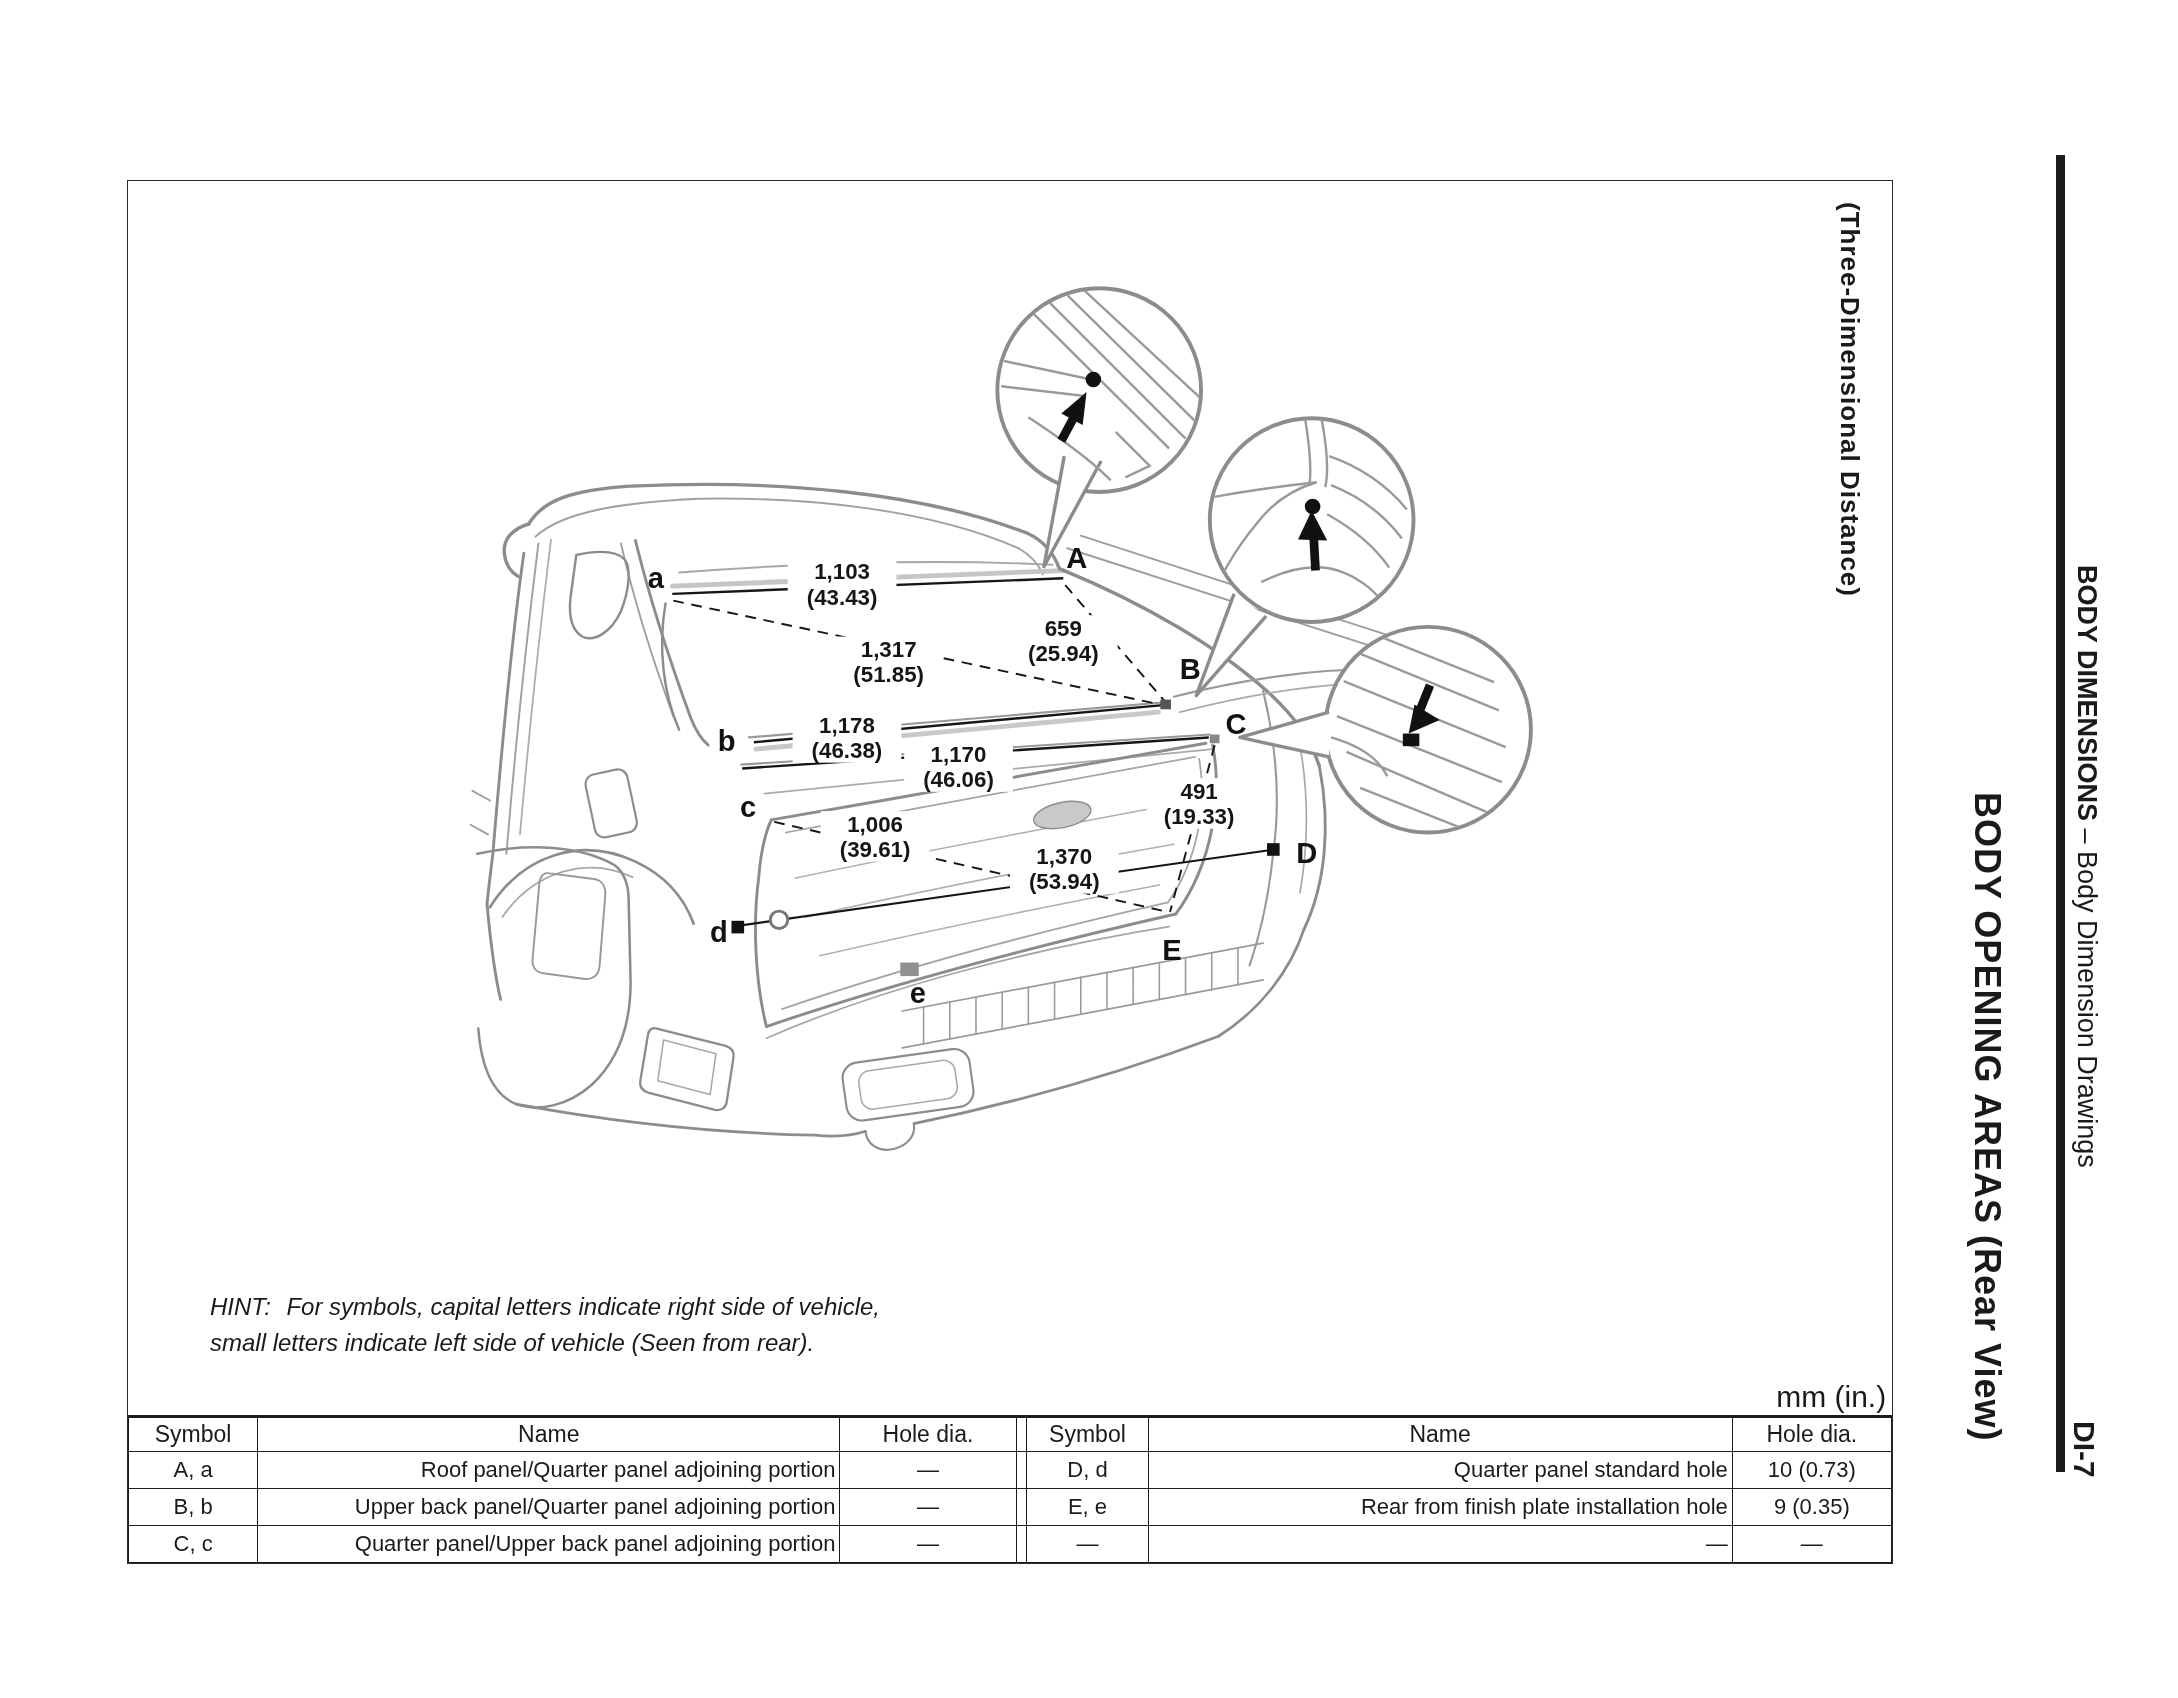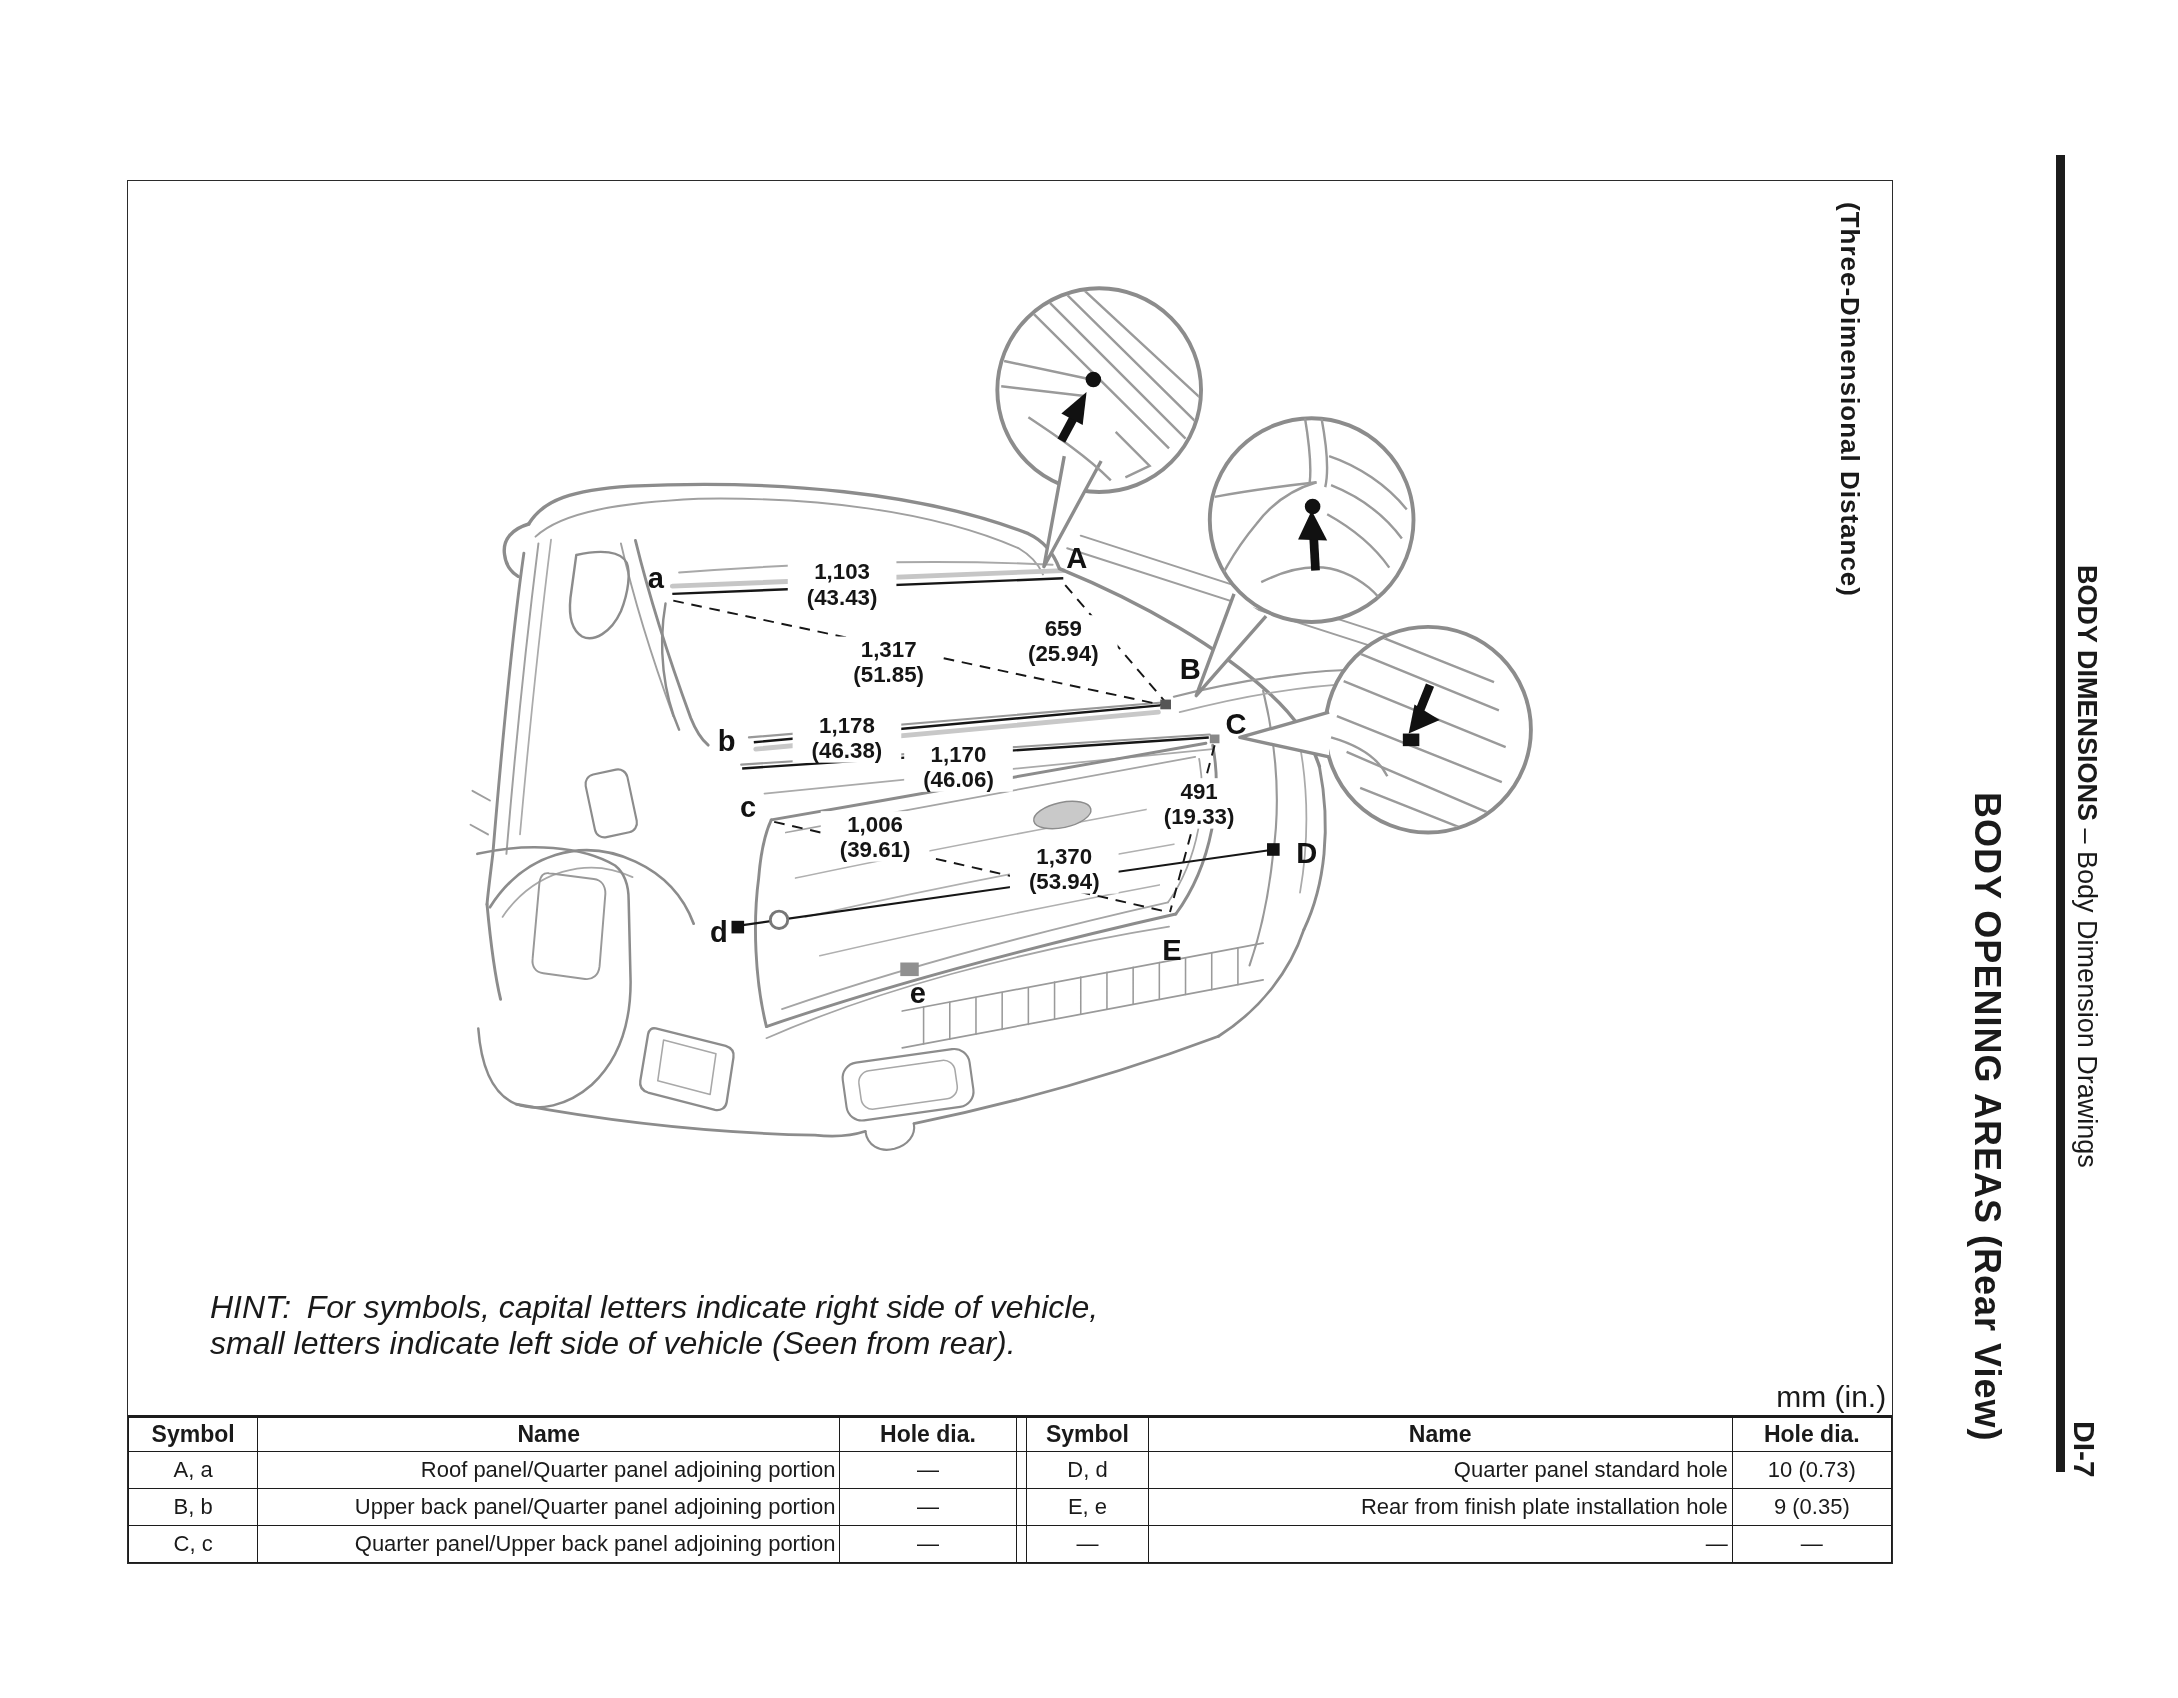--- a/index.html
+++ b/index.html
@@ -14,32 +14,32 @@
        position:absolute;z-index:2;}
   .three-d-note{right:27px;top:21.3px;font-weight:bold;font-size:26px;letter-spacing:1px;
        writing-mode:vertical-rl;text-orientation:mixed;position:absolute;}
   .side-rule{position:absolute;left:2056px;top:155px;width:8.7px;height:1317px;
        background:#1c1c1c;z-index:1;}
   .side-header{left:2071px;top:565px;font-size:27px;}
   .side-header b{font-weight:bold;}
   .page-title{left:1966px;top:792px;font-size:36px;font-weight:bold;letter-spacing:1px;}
   .page-num{left:2067px;top:1421px;font-size:30px;font-weight:bold;}
   
-  .hint{position:absolute;left:82px;top:1108px;font-style:italic;font-size:32px;
+  .hint{position:absolute;left:82px;top:1108px;font-style:italic;font-size:24px;
         line-height:36px;z-index:4;}
   .hint .hint-label{margin-right:15.5px;}
   
   .units{position:absolute;right:5.8px;top:1199px;font-size:30px;z-index:4;}
   
   .sym-table-wrap{position:absolute;left:0;bottom:0;right:0;z-index:4;
         border-top:2.9px solid #1c1c1c;}
   table.sym{width:100%;border-collapse:collapse;table-layout:fixed;font-size:22px;}
   table.sym th,table.sym td{border:1.9px solid #1c1c1c;height:36px;padding:0 3.9px;
         text-align:center;overflow:hidden;white-space:nowrap;}
-  table.sym th{font-weight:bold;font-size:23px;height:33px;}
+  table.sym th{font-weight:normal;font-size:23px;height:33px;}
   table.sym td.name,table.sym th.name{}
   table.sym td.name{text-align:right;padding-left:13.6px;}
   table.sym .gap{padding:0;}
   
   .dim text{font:bold 23px "Liberation Sans",sans-serif;text-anchor:middle;fill:#151515;}
   .pt{font:bold 30px "Liberation Sans",sans-serif;text-anchor:middle;fill:#121212;}
 </style>
 </head>
 <body>
 

